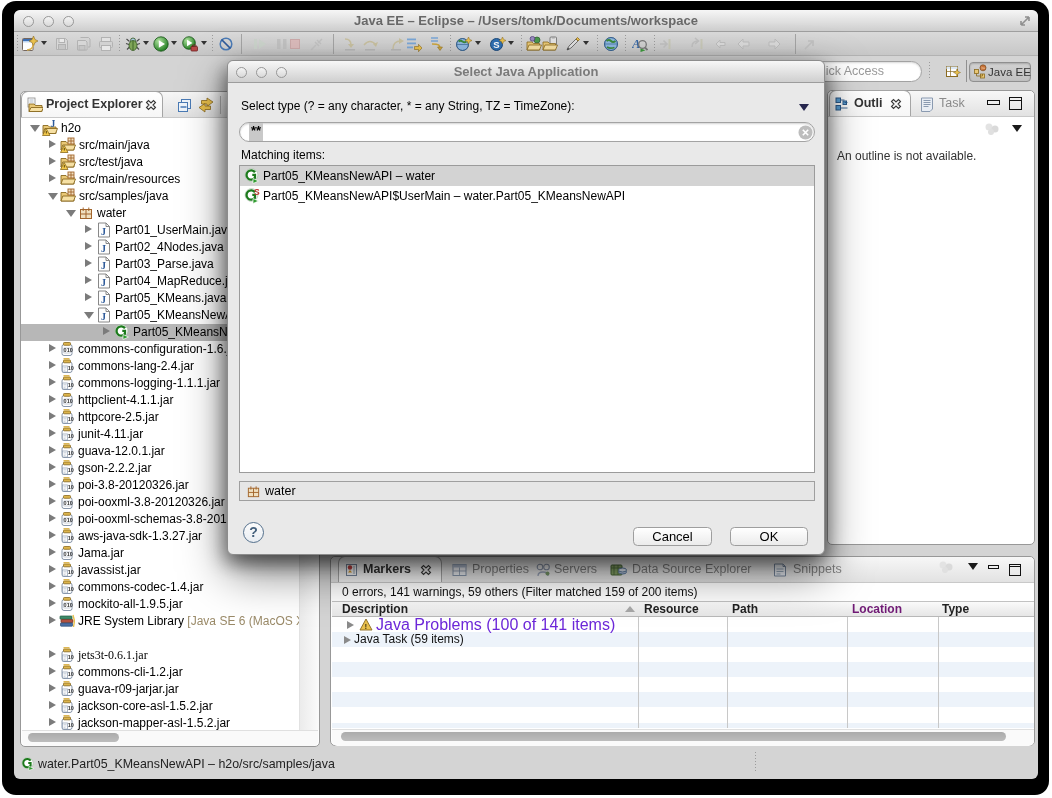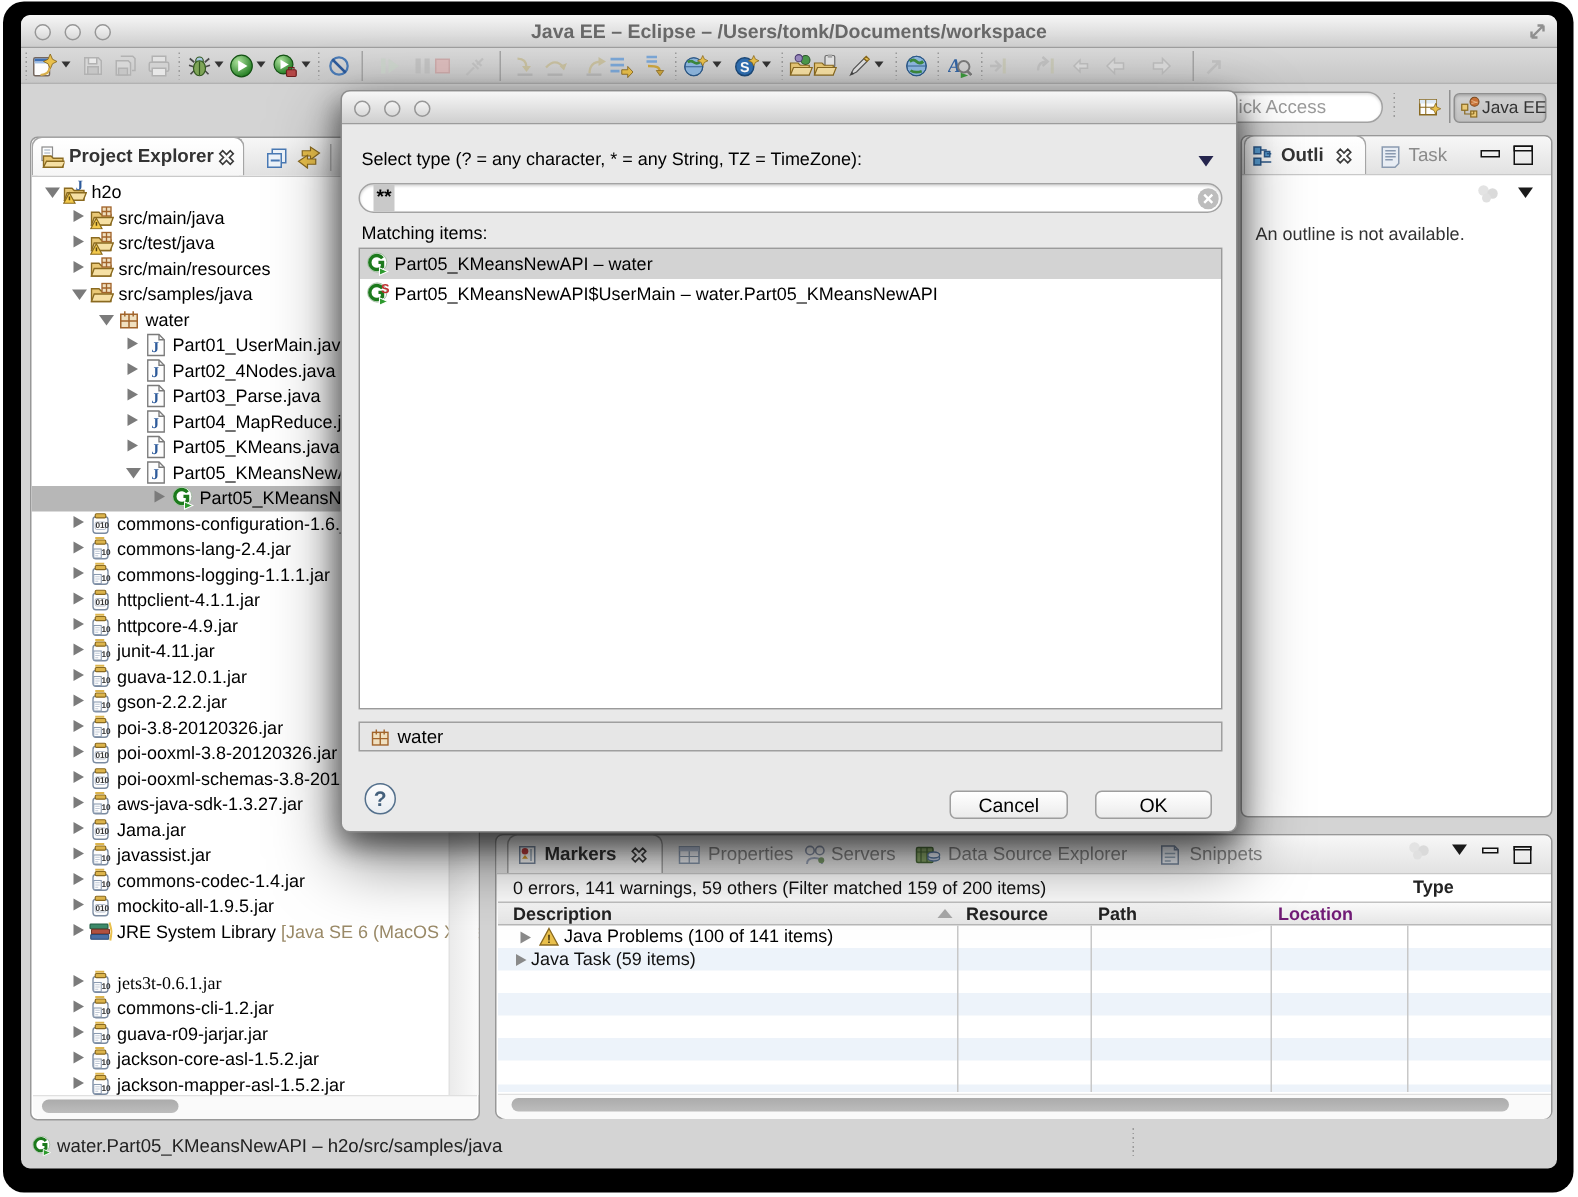--- a/index.html
+++ b/index.html
@@ -445,21 +445,21 @@
 <div class="trow" style="left:0;top:290.5px;width:298px;">
           <span class="tarr" style="left:28px;"></span>
           <svg class="ticn" style="left:38px;" width="16" height="16" viewBox="0 0 16 16">
             <rect x="3" y="4" width="10" height="10.5" rx="2" fill="#fdfdfd" stroke="#7a8aa0" stroke-width="0.9"></rect>
             <rect x="4.5" y="2" width="7" height="2.8" rx="0.8" fill="#dcb44c" stroke="#8a6a20" stroke-width="0.8"></rect>
             <path d="M4.5 0.8 h6" stroke="#dcb44c" stroke-width="1.5"></path>
             <rect x="3.5" y="8" width="5" height="6" fill="#fff" stroke="#8a9ab0" stroke-width="0.7"></rect>
             <path d="M4.5 9.5 h3 M4.5 11 h3 M4.5 12.5 h2" stroke="#b5bfcf" stroke-width="0.6"></path>
             <text x="8.7" y="12.2" font-size="5.5" font-weight="bold" fill="#333" font-family="Liberation Sans,sans-serif">10</text>
           </svg>
-          <span style="position:absolute;left:57px;">httpcore-4.9.jar</span>
+          <span style="position:absolute;left:57px;">httpcore-2.5.jar</span>
         </div>
 <div class="trow" style="left:0;top:307.5px;width:298px;">
           <span class="tarr" style="left:28px;"></span>
           <svg class="ticn" style="left:38px;" width="16" height="16" viewBox="0 0 16 16">
             <rect x="3" y="4" width="10" height="10.5" rx="2" fill="#fdfdfd" stroke="#7a8aa0" stroke-width="0.9"></rect>
             <rect x="4.5" y="2" width="7" height="2.8" rx="0.8" fill="#dcb44c" stroke="#8a6a20" stroke-width="0.8"></rect>
             <path d="M4.5 0.8 h6" stroke="#dcb44c" stroke-width="1.5"></path>
             <rect x="3.5" y="8" width="5" height="6" fill="#fff" stroke="#8a9ab0" stroke-width="0.7"></rect>
             <path d="M4.5 9.5 h3 M4.5 11 h3 M4.5 12.5 h2" stroke="#b5bfcf" stroke-width="0.6"></path>
             <text x="8.7" y="12.2" font-size="5.5" font-weight="bold" fill="#333" font-family="Liberation Sans,sans-serif">10</text>
@@ -730,37 +730,37 @@
 <div class="abs" style="left:637px;top:6px;width:0;height:0;border-left:5.5px solid transparent;border-right:5.5px solid transparent;border-top:7px solid #1a1a1a;"></div>
 <div class="abs" style="left:657px;top:8px;width:11px;height:4px;border:1.5px solid #111;"></div>
 <div class="abs" style="left:678px;top:7px;width:12px;height:12px;border:1.5px solid #111;"></div>
 <div class="abs" style="left:678px;top:7px;width:12px;height:3px;border:1.5px solid #111;border-bottom-width:1px;"></div>
 <div class="abs" style="left:11px;top:27px;height:17px;line-height:17px;font-size:12px;color:#111;">0 errors, 141 warnings, 59 others (Filter matched 159 of 200 items)</div>
 <div class="abs" style="left:1px;top:44px;width:702px;height:16px;background:linear-gradient(#fafafa,#e6e6e6);border-top:1px solid #c2c2c2;border-bottom:1px solid #b8b8b8;"></div>
 <div class="abs" style="left:11px;top:45px;font-size:12px;font-weight:bold;color:#222;">Description</div>
 <div class="abs" style="left:313px;top:45px;font-size:12px;font-weight:bold;color:#222;">Resource</div>
 <div class="abs" style="left:401px;top:45px;font-size:12px;font-weight:bold;color:#222;">Path</div>
 <div class="abs" style="left:521px;top:45px;font-size:12px;font-weight:bold;color:#701a75;">Location</div>
-<div class="abs" style="left:611px;top:27px;font-size:12px;font-weight:bold;color:#222;">Type</div>
+<div class="abs" style="left:611px;top:45px;font-size:12px;font-weight:bold;color:#222;">Type</div>
 <div class="abs" style="left:294px;top:49px;width:0;height:0;border-left:5px solid transparent;border-right:5px solid transparent;border-bottom:6px solid #a8a8a8;"></div>
 <div class="abs" style="left:1px;top:75px;width:702px;height:15.1px;background:#edf3fa;"></div>
 <div class="abs" style="left:1px;top:105.2px;width:702px;height:15.1px;background:#edf3fa;"></div>
 <div class="abs" style="left:1px;top:135.4px;width:702px;height:15.1px;background:#edf3fa;"></div>
 <div class="abs" style="left:1px;top:165.6px;width:702px;height:5.4px;background:#edf3fa;"></div>
 <div class="abs" style="left:307px;top:60px;width:1px;height:111px;background:#c8c8c8;"></div>
 <div class="abs" style="left:396px;top:60px;width:1px;height:111px;background:#c8c8c8;"></div>
 <div class="abs" style="left:516px;top:60px;width:1px;height:111px;background:#c8c8c8;"></div>
 <div class="abs" style="left:607px;top:60px;width:1px;height:111px;background:#c8c8c8;"></div>
 <div class="abs" style="left:0;top:60px;width:703px;height:15px;">
 <span class="tarr" style="position:absolute;left:16px;top:3.5px;border-left-color:#8a8a8a;"></span>
 <svg class="abs" style="left:28px;top:1px;" width="14" height="13" viewBox="0 0 14 13">
           <path d="M7 1 L13 12 H1 Z" fill="#e9c04c" stroke="#8a6a20" stroke-width="0.9"></path>
           <text x="5.6" y="10.5" font-size="8" font-weight="bold" fill="#4a3a10">!</text>
         </svg>
-<span style="position:absolute;left:45px;top:0;font-size:12px;line-height:15px;color:#000000;">Java Problems (100 of 141 items)</span>
+<span style="position:absolute;left:45px;top:0;font-size:16px;line-height:15px;color:#6d28d9;">Java Problems (100 of 141 items)</span>
 </div>
 <div class="abs" style="left:0;top:75px;width:703px;height:15px;">
 <span class="tarr" style="position:absolute;left:13px;top:3.5px;border-left-color:#8a8a8a;"></span>
 <span style="position:absolute;left:23px;top:0;font-size:12px;line-height:15px;color:#111;">Java Task (59 items)</span>
 </div>
 <div class="abs" style="left:1px;top:172px;width:702px;height:17px;background:#fafafa;border-top:1px solid #e0e0e0;border-radius:0 0 5px 5px;"></div>
 <div class="hscroll" style="left:10px;top:175px;width:665px;"></div>
 </div>
 <svg class="abs" style="left:7px;top:747px;" width="14" height="14" viewBox="0 0 16 16">
       <circle cx="7.5" cy="7" r="6.4" fill="#ffffff" stroke="#9db89d" stroke-width="0.6"></circle>
@@ -768,20 +768,21 @@
       <path d="M9 10.5 l5.5 2.5 -5.5 2.5 z" fill="#2d9a2d" stroke="#fff" stroke-width="0.7"></path>
     </svg>
 <div class="abs" style="left:24px;top:746px;height:16px;line-height:16px;font-size:12.4px;color:#222;">water.Part05_KMeansNewAPI – h2o/src/samples/java</div>
 <div class="tsepd" style="left:741px;top:742px;height:20px;"></div>
 </div>
 <div id="dialog" class="abs" style="left:227px;top:60px;width:598px;height:495px;background:#e9e9e9;border:1px solid #8c8c8c;border-radius:6px;box-shadow:0 18px 45px rgba(0,0,0,0.5),-5px 8px 18px rgba(0,0,0,0.3),5px 8px 18px rgba(0,0,0,0.3);">
 <div class="abs" style="left:0;top:0;width:596px;height:22px;background:linear-gradient(#f7f7f7,#cfcfcf);border-bottom:1px solid #9c9c9c;border-radius:6px 6px 0 0;"></div>
 <div class="tl" style="left:7.5px;top:6px;"></div>
 <div class="tl" style="left:27.5px;top:6px;"></div>
 <div class="tl" style="left:47.5px;top:6px;"></div>
+<div class="abs" style="left:0;top:0;width:596px;height:22px;text-align:center;line-height:22px;font-size:13px;font-weight:bold;color:#7a7a7a;">Select Java Application</div>
 <div class="abs" style="left:13px;top:36px;height:18px;line-height:18px;font-size:12px;color:#000;">Select type (? = any character, * = any String, TZ = TimeZone):</div>
 <div class="abs" style="left:571px;top:43px;width:0;height:0;border-left:5.5px solid transparent;border-right:5.5px solid transparent;border-top:7px solid #26264e;"></div>
 <div class="abs" style="left:11px;top:61px;width:576px;height:20px;background:#fff;border:1px solid #a3a3a3;border-radius:10px;box-shadow:inset 0 1px 2px rgba(0,0,0,0.18);"></div>
 <div class="abs" style="left:21px;top:62px;width:14px;height:18px;background:#c9c9c9;text-align:center;line-height:15px;font-size:13px;font-weight:bold;color:#000;">**</div>
 <svg class="abs" style="left:570px;top:63.5px;" width="15" height="15" viewBox="0 0 15 15">
       <circle cx="7.5" cy="7.5" r="7" fill="#bdbdbd"></circle>
       <path d="M4.8 4.8 L10.2 10.2 M10.2 4.8 L4.8 10.2" stroke="#fff" stroke-width="1.6"></path>
     </svg>
 <div class="abs" style="left:13px;top:85px;height:18px;line-height:18px;font-size:12px;color:#000;">Matching items:</div>
 <div class="abs" style="left:11px;top:104px;width:576px;height:308px;background:#fff;border:1px solid #9b9b9b;">

